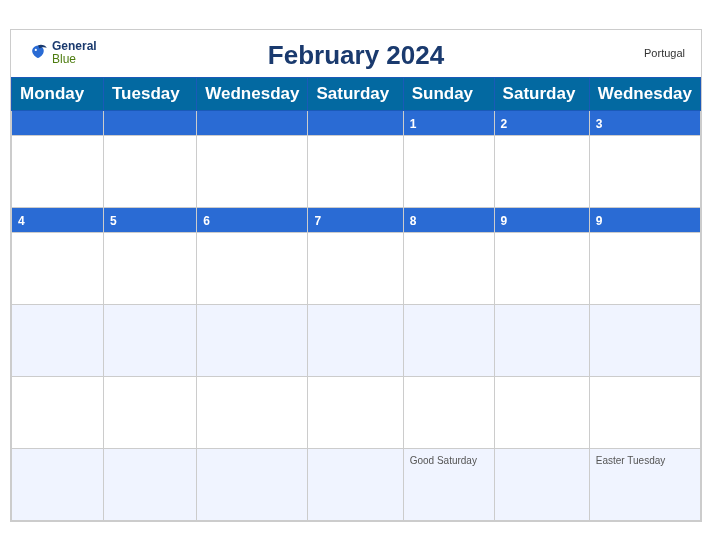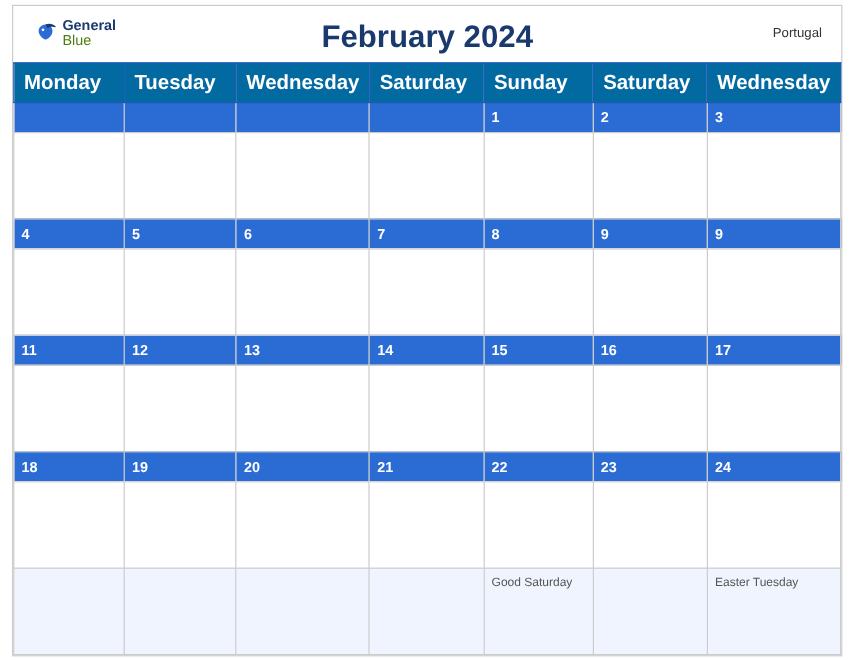--- a/index.html
+++ b/index.html
@@ -175,46 +175,28 @@
         </tr>
         <tr class="content-row">
           <td></td>
           <td></td>
           <td></td>
           <td></td>
           <td></td>
           <td></td>
           <td></td>
         </tr>
-        <tr class="num-row">
-          <td><span class="day-number">11</span></td>
-          <td><span class="day-number">12</span></td>
-          <td><span class="day-number">13</span></td>
-          <td><span class="day-number">14</span></td>
-          <td><span class="day-number">15</span></td>
-          <td><span class="day-number">16</span></td>
-          <td><span class="day-number">17</span></td>
-        </tr>
-        <tr class="content-row">
-          <td></td>
-          <td></td>
-          <td></td>
-          <td></td>
-          <td></td>
-          <td></td>
-          <td></td>
-        </tr>
-        <tr class="num-row">
-          <td><span class="day-number">18</span></td>
-          <td><span class="day-number">19</span></td>
-          <td><span class="day-number">20</span></td>
-          <td><span class="day-number">21</span></td>
-          <td><span class="day-number">22</span></td>
-          <td><span class="day-number">23</span></td>
-          <td><span class="day-number">24</span></td>
+        <tr class="content-row">
+          <td></td>
+          <td></td>
+          <td></td>
+          <td></td>
+          <td></td>
+          <td></td>
+          <td></td>
         </tr>
         <tr class="content-row">
           <td></td>
           <td></td>
           <td></td>
           <td></td>
           <td></td>
           <td></td>
           <td></td>
         </tr>

